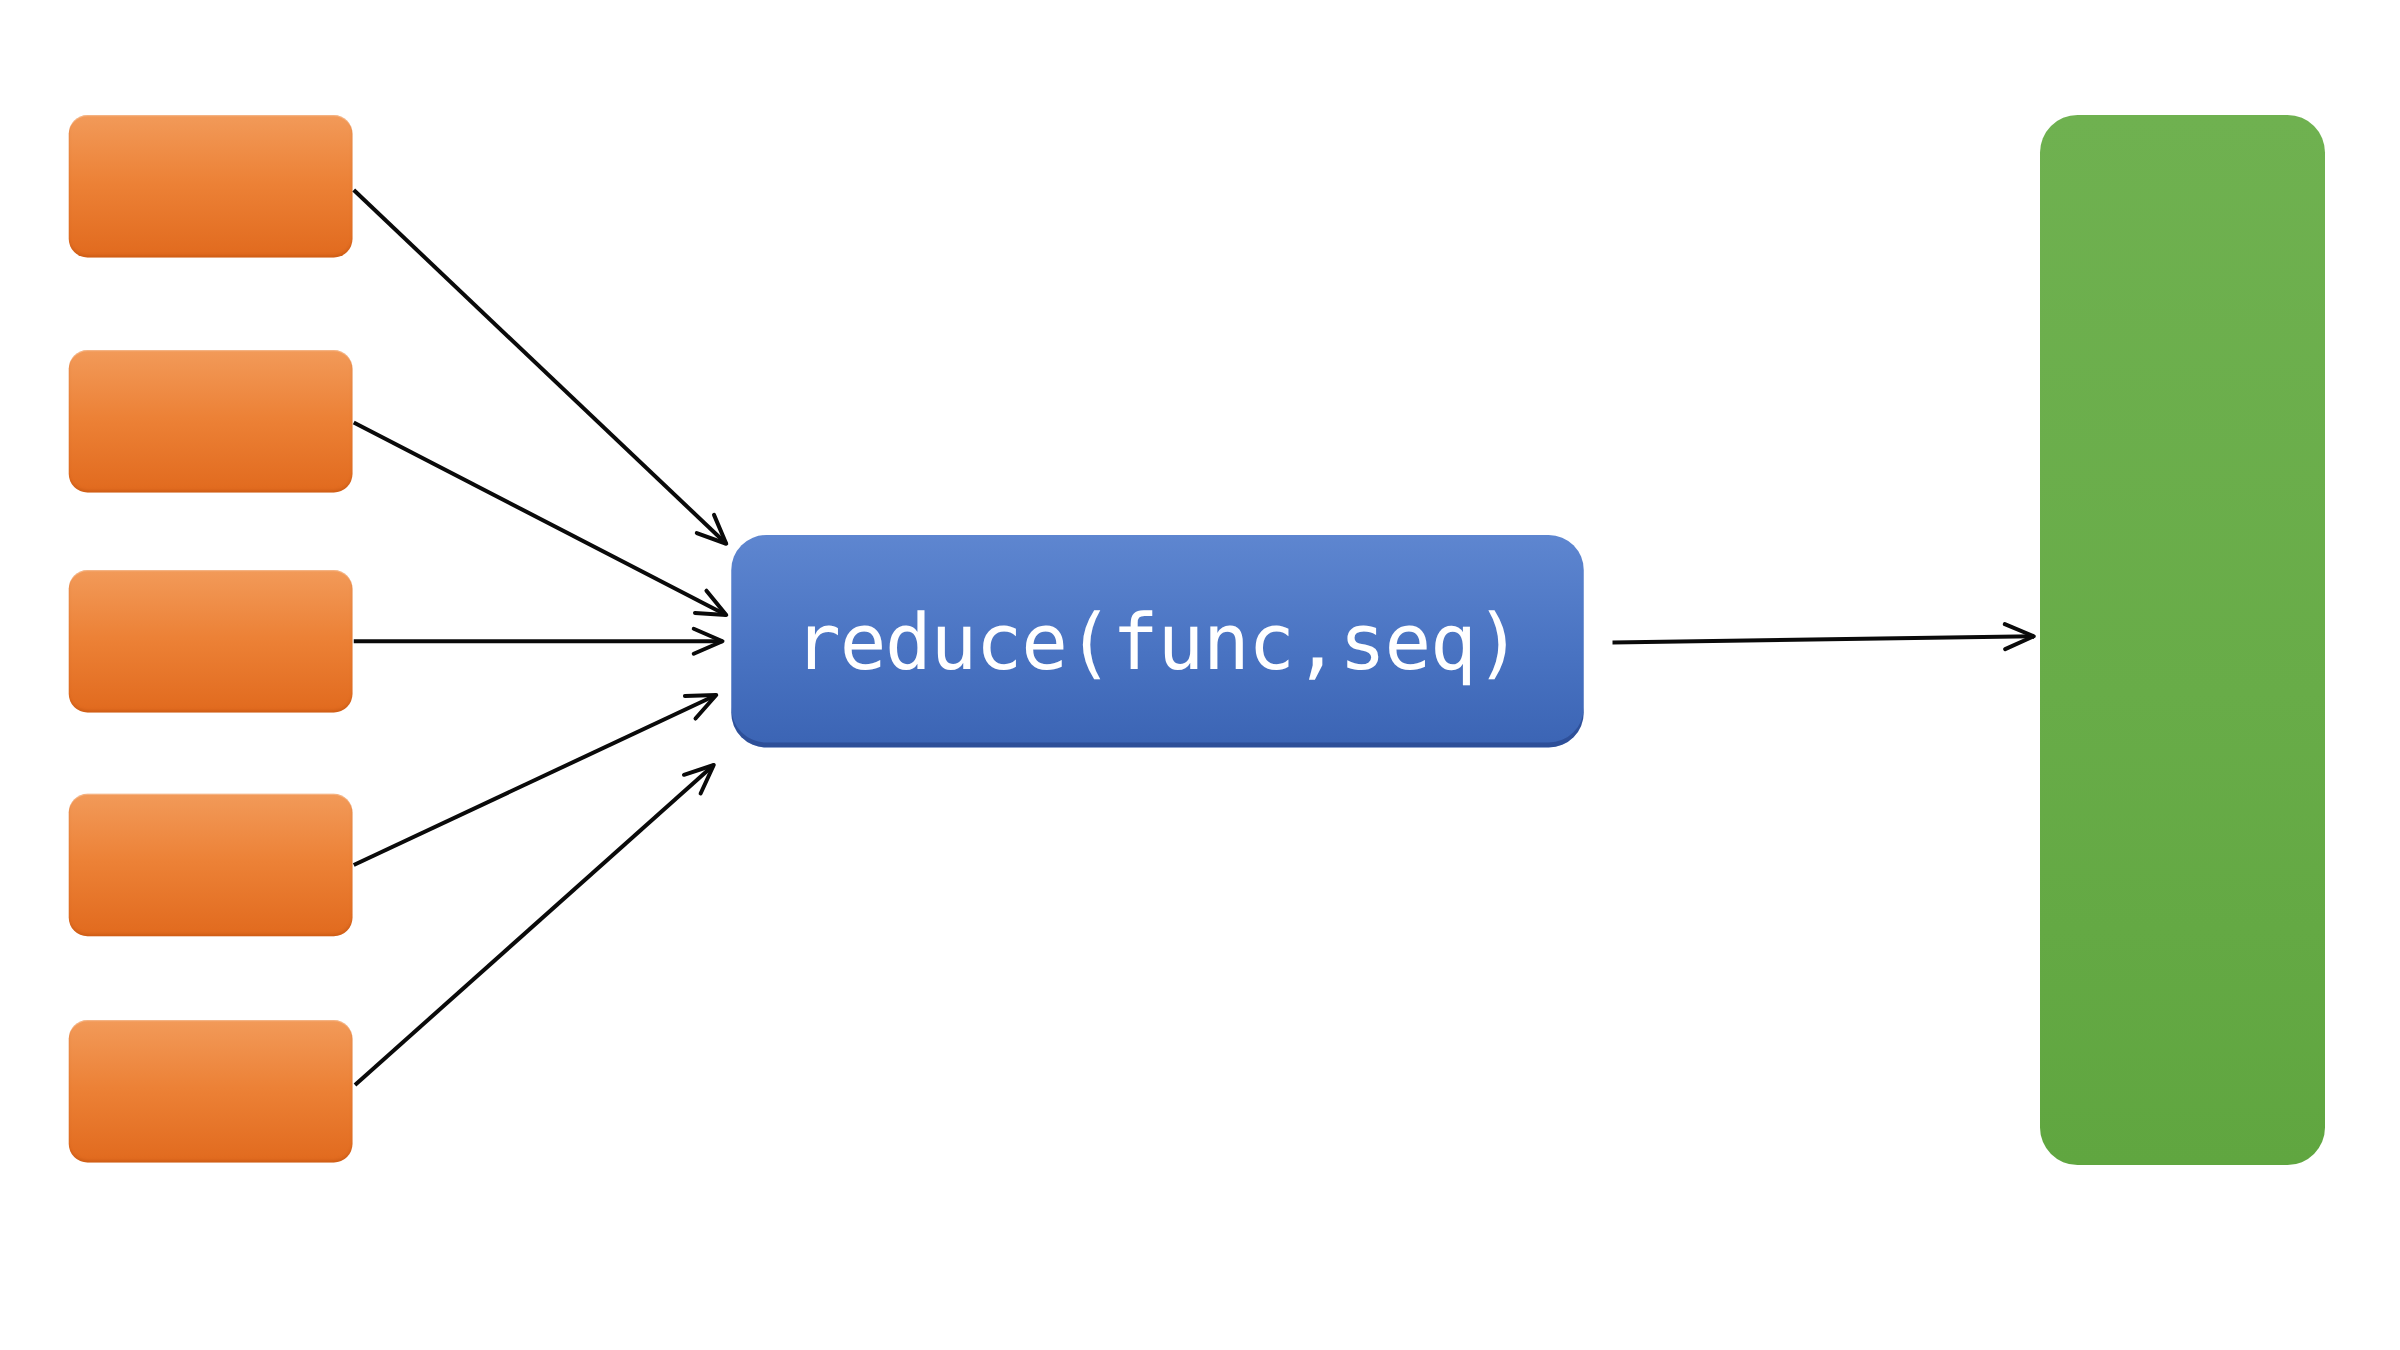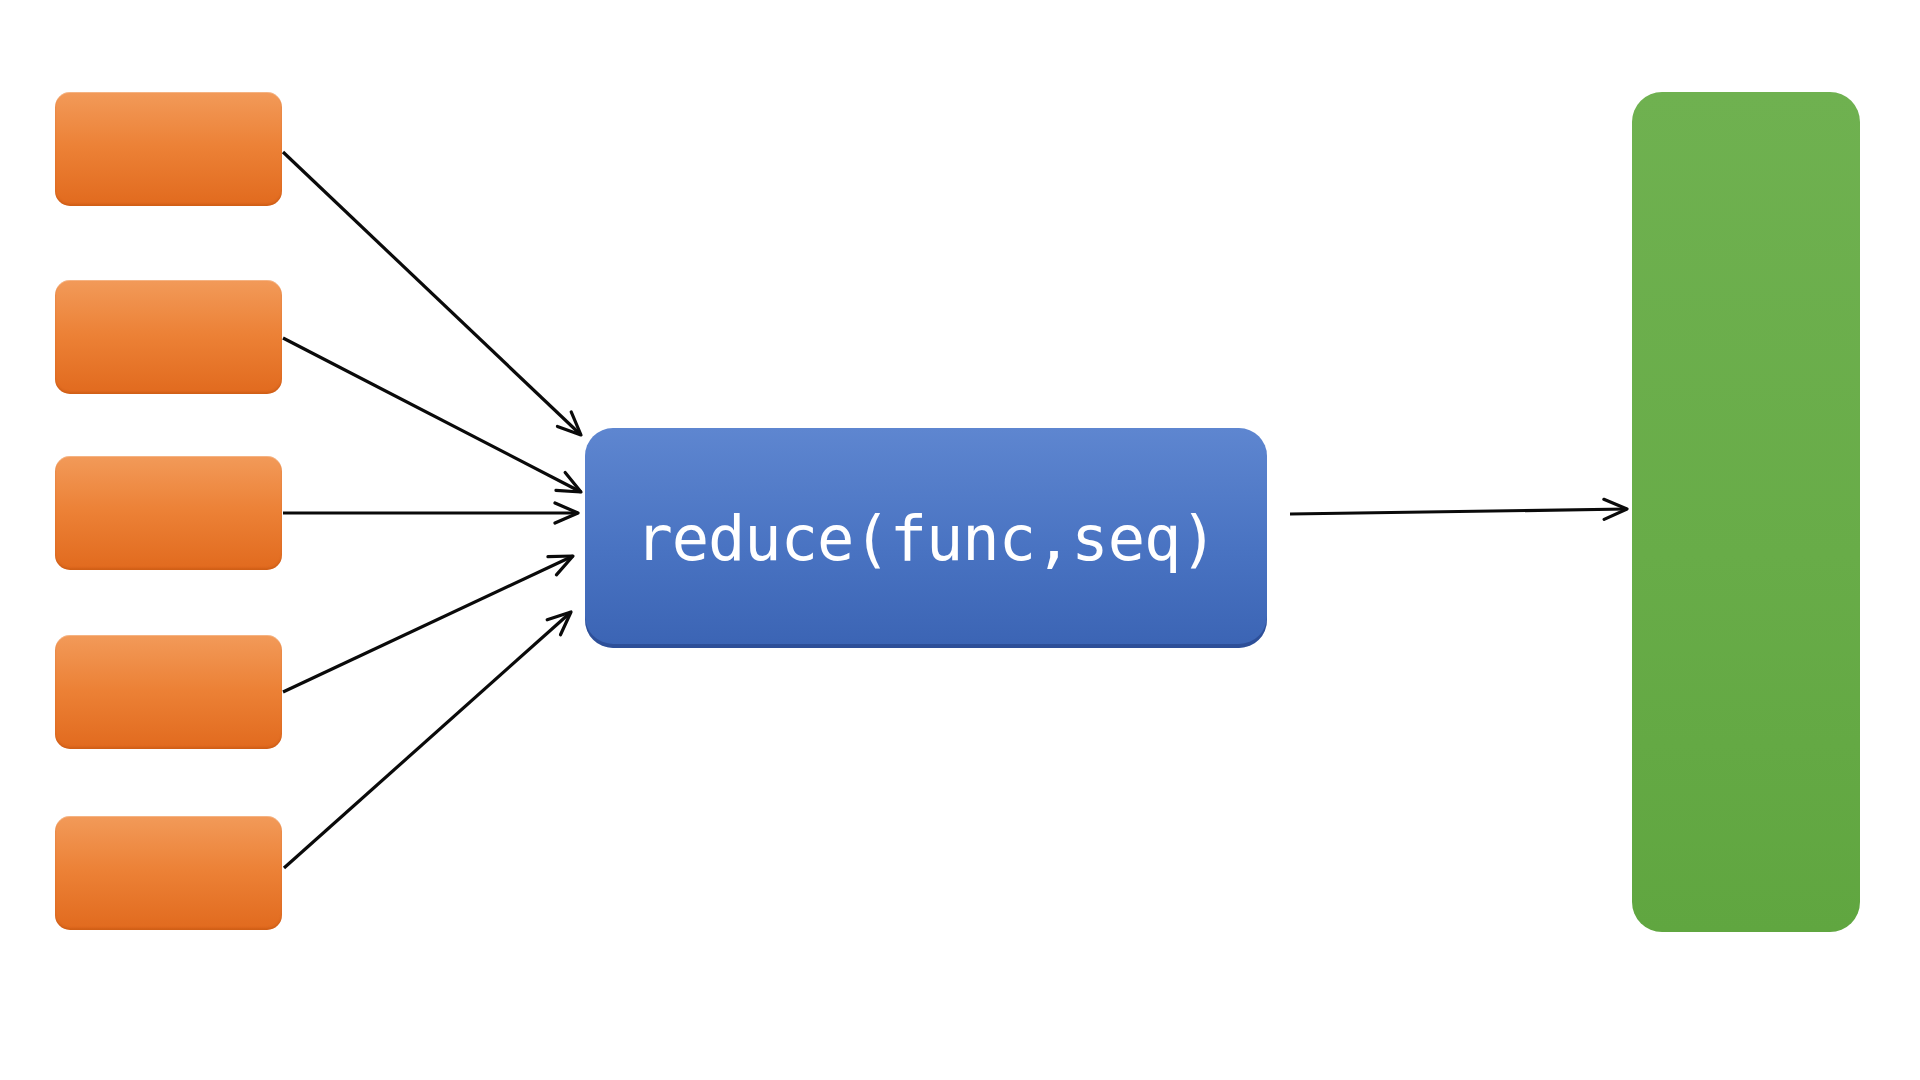--- a/index.html
+++ b/index.html
@@ -29,21 +29,21 @@
   .pos1 { top: 92px; }
   .pos2 { top: 280px; }
   .pos3 { top: 456px; }
   .pos4 { top: 635px; }
   .pos5 { top: 816px; }
   .reduce-box {
     position: absolute;
     left: 585px;
     top: 428px;
     width: 682px;
-    height: 220px;
+    height: 170px;
     border-radius: 28px;
     background: linear-gradient(180deg, #5E86D0 0%, #4973C2 55%, #3B64B4 100%);
     box-shadow: inset 0 -4px 0 rgba(20,40,100,0.35);
     display: flex;
     align-items: center;
     justify-content: center;
   }
   .reduce-label {
     color: #FFFFFF;
     font-family: "DejaVu Sans Mono", monospace;

